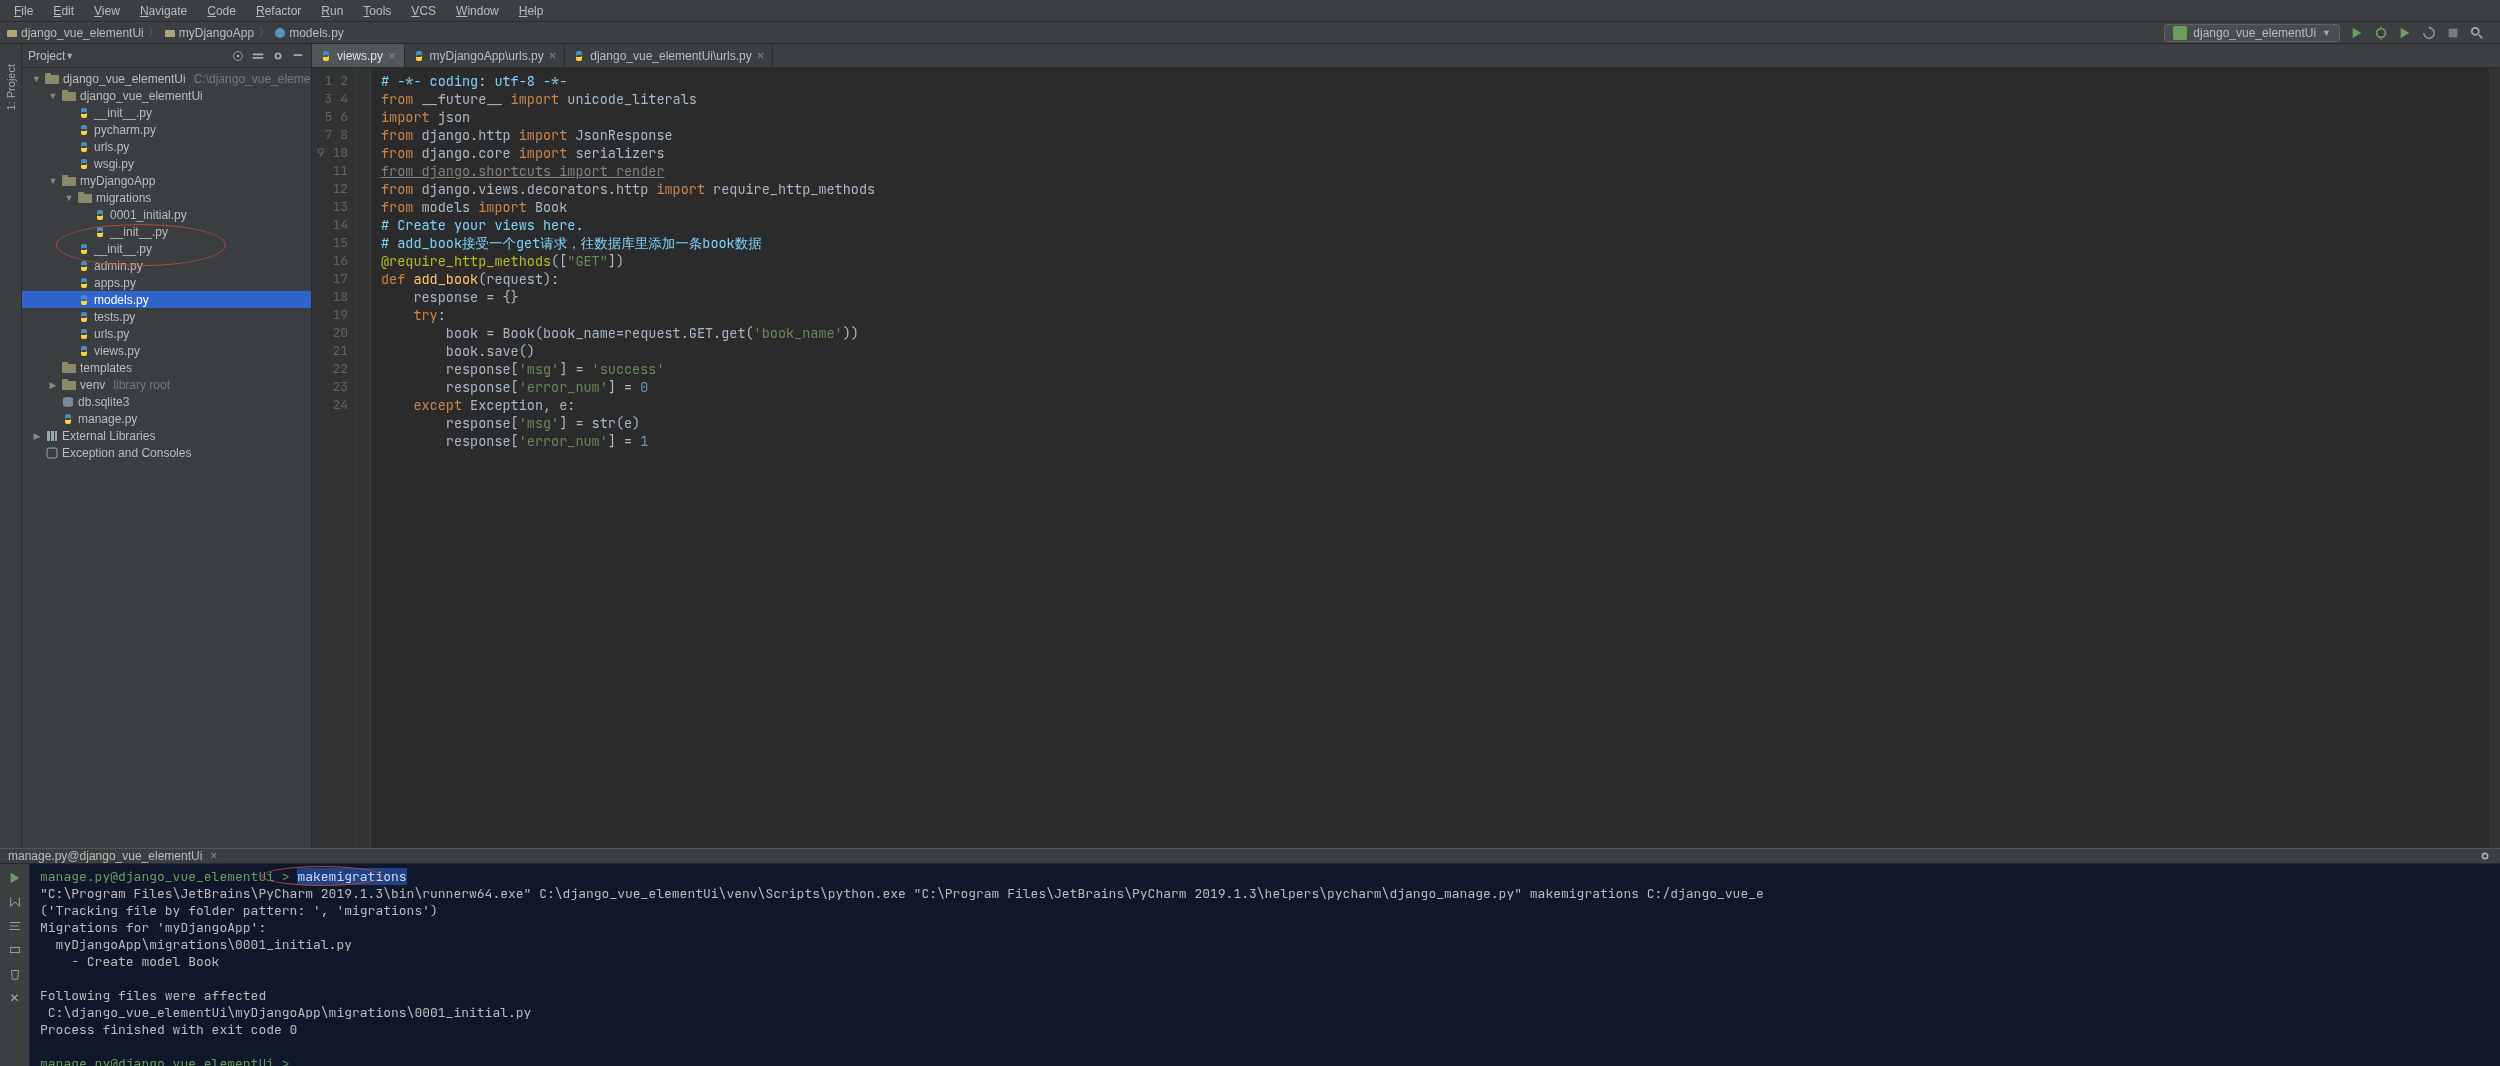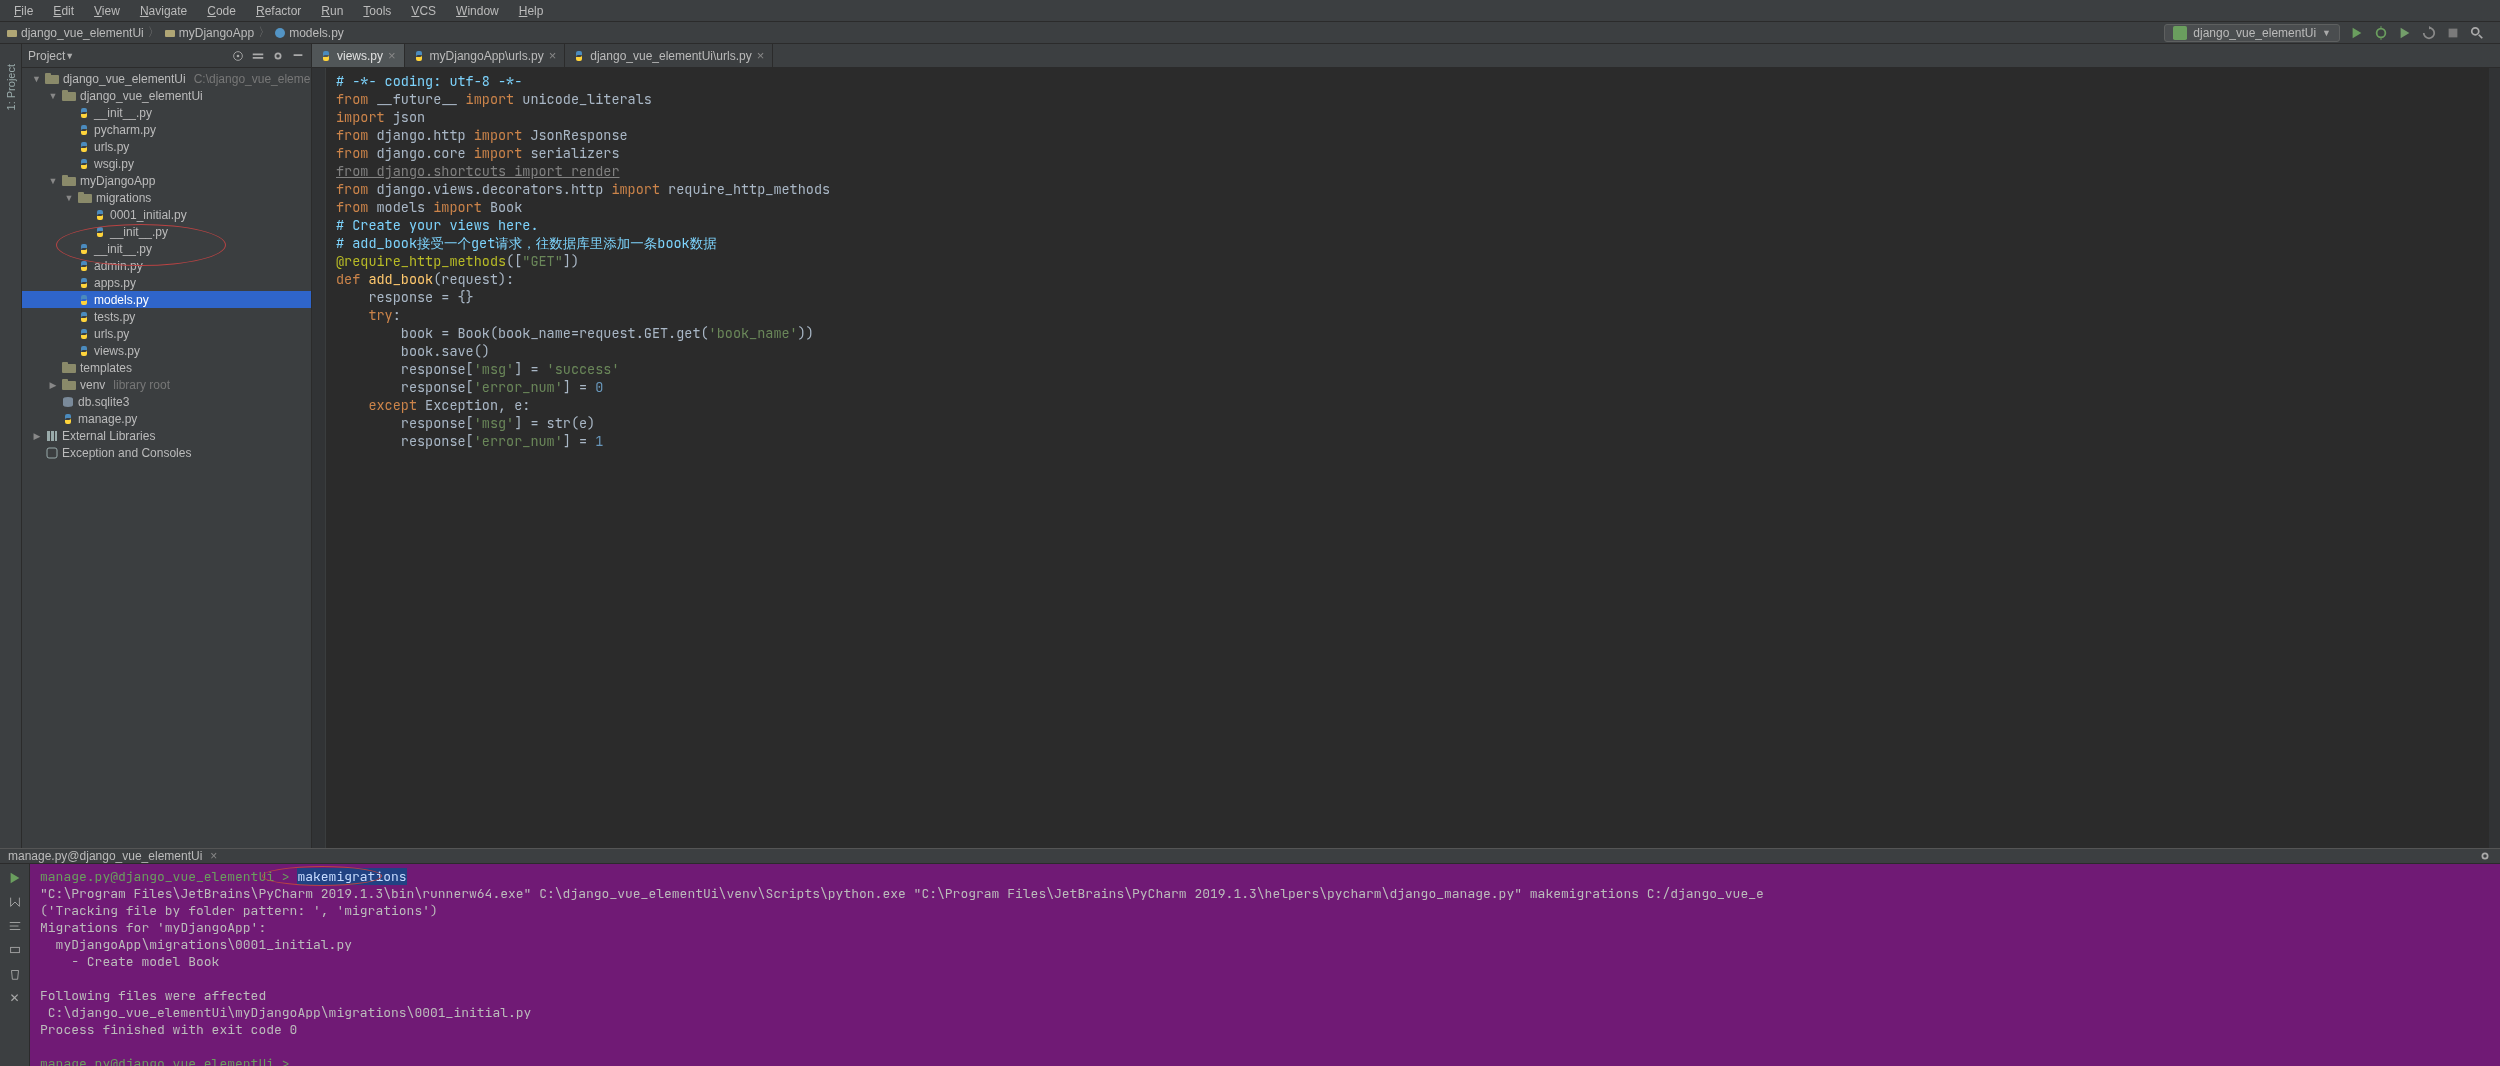--- a/index.html
+++ b/index.html
@@ -109,21 +109,21 @@
 .dec { color: #b8bb26; }
 .num { color: #6897bb; }
 .und { text-decoration: underline; color:#808080;}
 .breadcrumb-bottom {
   height: 20px; background: #3c3f41; border-top: 1px solid #2b2b2b;
   padding: 2px 10px; font-size: 12px; color:#bbb;
 }
 .editor-right-strip { width: 12px; background: #313335; border-left: 1px solid #2b2b2b;}
 .bottom-panel {
   height: 218px; display: flex; flex-direction: column;
-  background: #701a75; border-top: 1px solid #555;
+  background: #0f172a; border-top: 1px solid #555;
 }
 .bottom-tabbar {
   height: 22px; background: #3c3f41; display: flex; align-items: center;
   justify-content: space-between; padding: 0 8px; border-bottom: 1px solid #2b2b2b;
 }
 .bottom-tab { display: flex; align-items: center; gap: 8px; }
 .bottom-body { flex: 1; display: flex; }
 .console-tools {
   width: 30px; background: #3c3f41; border-right: 1px solid #2b2b2b;
   display: flex; flex-direction: column; align-items: center; gap: 8px; padding-top: 6px;
@@ -524,20 +524,45 @@
         <div class="tab">
           <svg width="12" height="12" viewBox="0 0 12 12">
             <path d="M3 1h4a2 2 0 012 2v2H5a2 2 0 00-2 2V3a2 2 0 012-2z" fill="#4b8bbe"></path>
             <path d="M9 11H5a2 2 0 01-2-2V7h4a2 2 0 002-2v4a2 2 0 01-2 2z" fill="#ffd43b"></path>
           </svg>
           <span>django_vue_elementUi\urls.py</span>
           <span class="close">×</span>
         </div>
       </div>
     <div class="editor-body">
+      <div class="linenos" id="linenos">1
+2
+3
+4
+5
+6
+7
+8
+9
+10
+11
+12
+13
+14
+15
+16
+17
+18
+19
+20
+21
+22
+23
+24
+</div>
       <div class="gutter-marks" id="gmarks"> 
  
  
  
  
  
  
  
  
  

